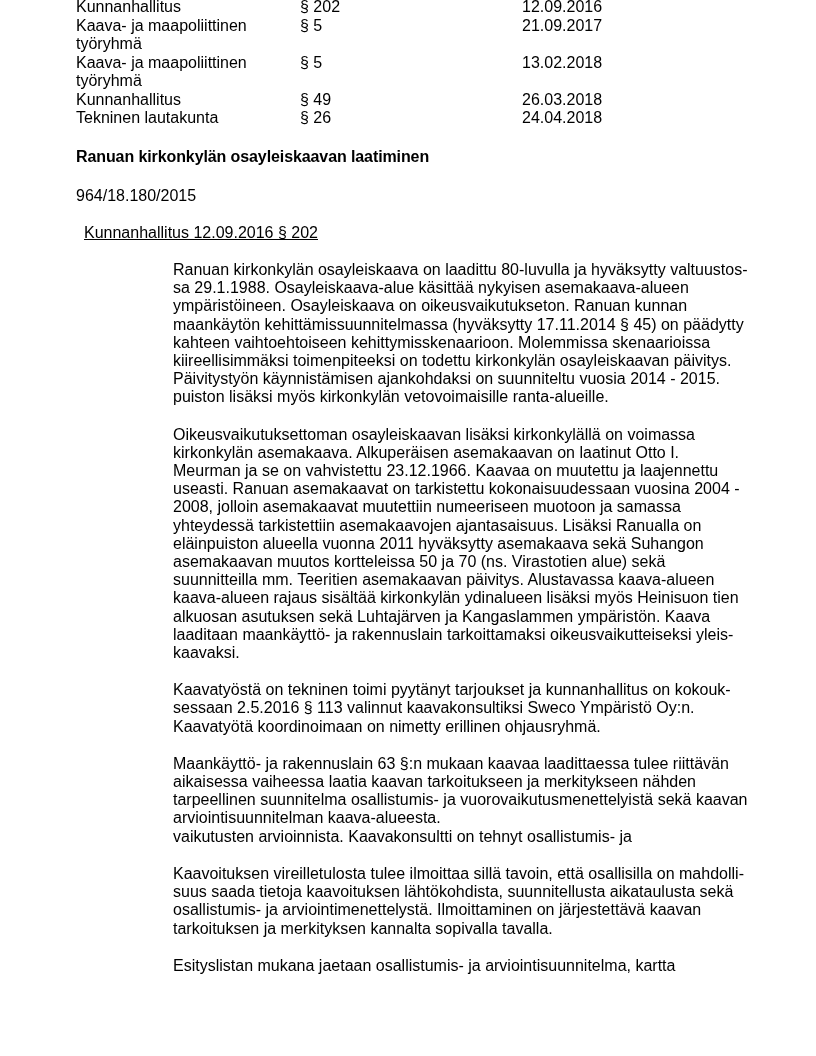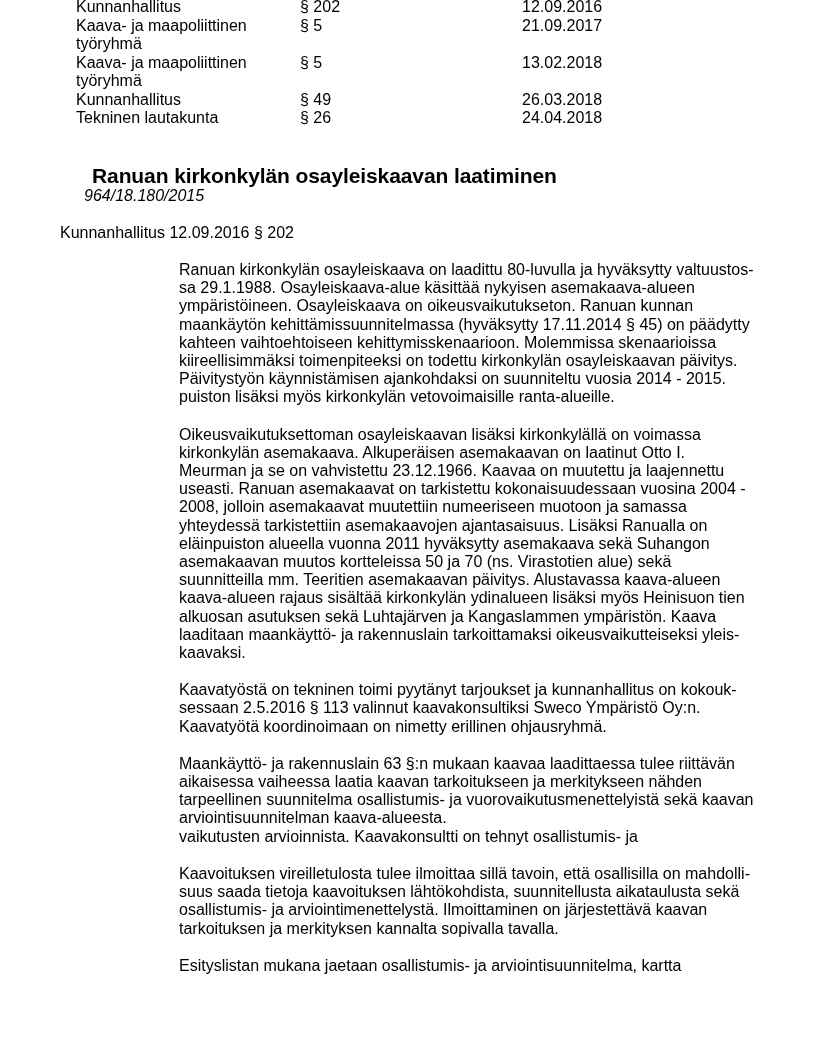--- a/index.html
+++ b/index.html
@@ -6,25 +6,25 @@
   body {
     width: 816px; height: 1056px; overflow: hidden; position: relative;
     font-family: "Liberation Sans", sans-serif; color: #000;
     font-size: 16px;
   }
   .hist { position: absolute; left: 76px; top: -2px; }
   .hist-row { display: flex; line-height: 18.5px; }
   .hist-org { width: 224px; }
   .hist-par { width: 222px; }
   .hist-date { width: 120px; }
-  .title { position: absolute; left: 76px; top: 148px; font-size: 21px; font-weight: bold; margin: 16px; letter-spacing: -0.1px; }
-  .dnum { position: absolute; left: 84px; top: 187px; font-style: italic; }
-  .meeting { position: absolute; left: 60px; top: 224px; }
+  .title { position: absolute; left: 76px; top: 148px; font-size: 16px; font-weight: bold; margin: 0; letter-spacing: -0.1px; }
+  .dnum { position: absolute; left: 76px; top: 187px; }
+  .meeting { position: absolute; left: 84px; top: 224px; text-decoration: underline; }
   .body { position: absolute; left: 163px; top: 261px; width: 590px; }
-  .body p { margin: 0 0 19px 16px; line-height: 18.2px; }
+  .body p { margin: 0 0 19px 10px; line-height: 18.2px; }
   .ln { display: block; white-space: nowrap; }
 </style>
 </head>
 <body>
 
 <div class="hist">
   <div class="hist-row">
     <div class="hist-org">
         <span class="ln">Kunnanhallitus</span>
       </div>

